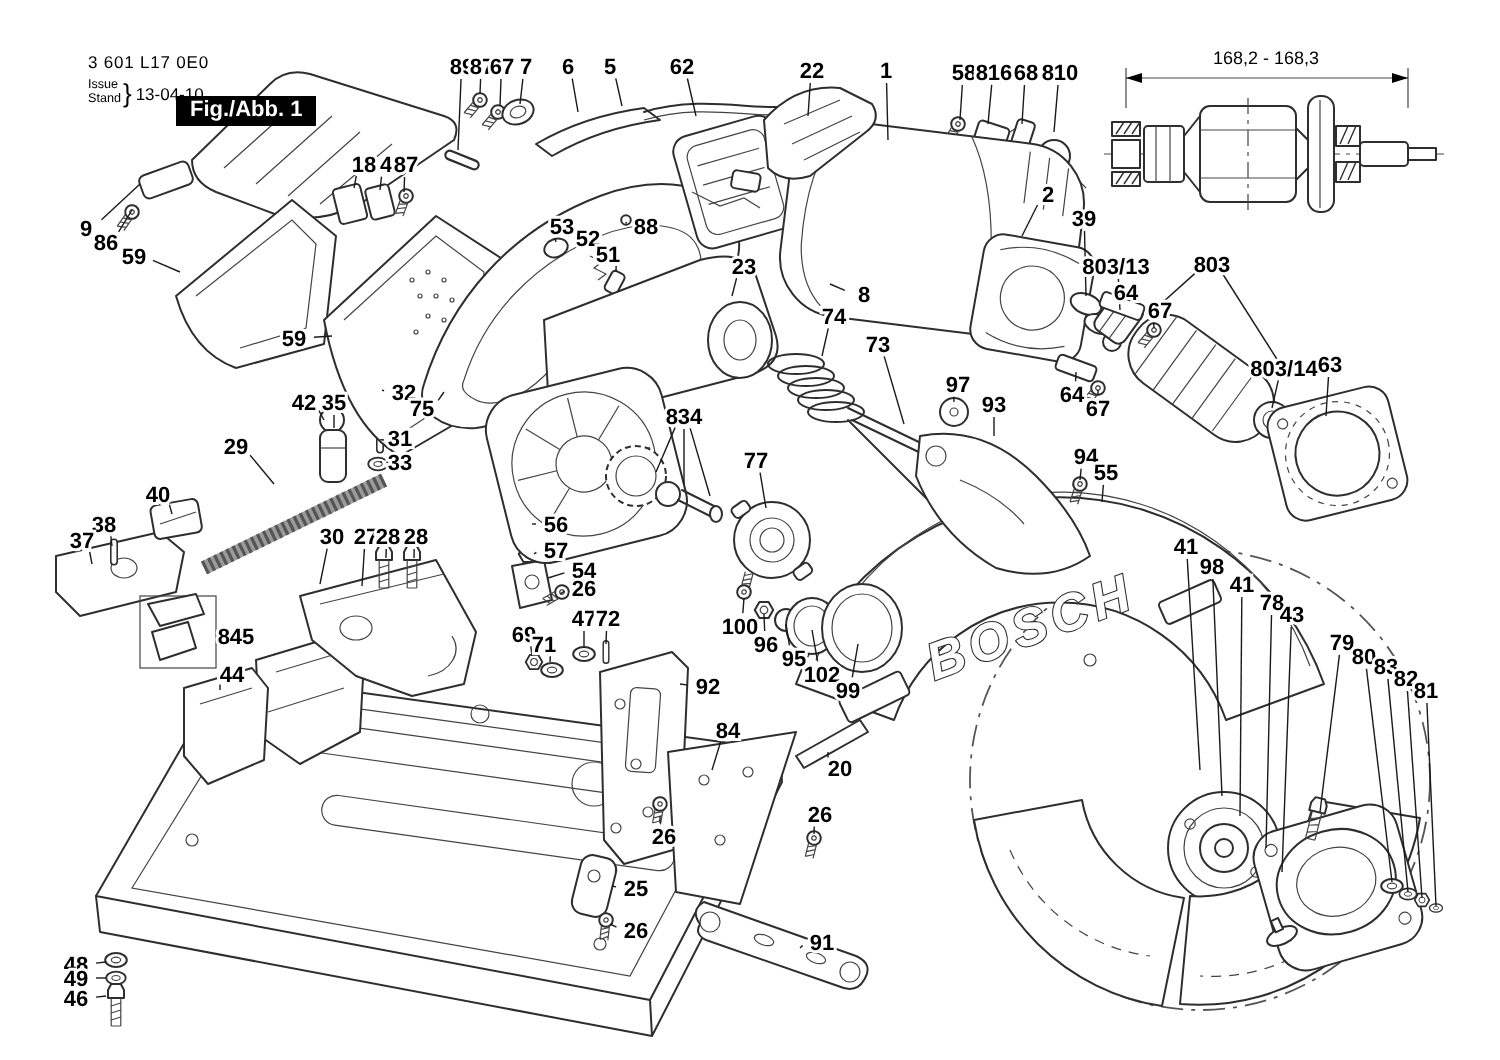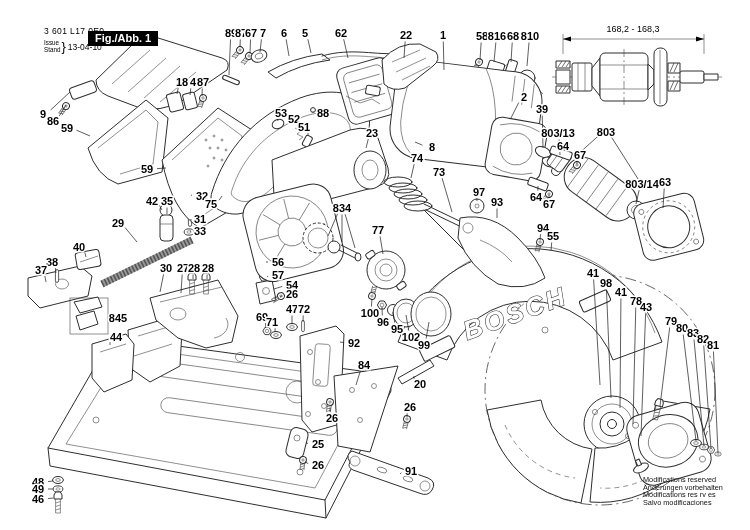--- a/index.html
+++ b/index.html
@@ -18,21 +18,21 @@
   .bosch{font:bold italic 26px "Liberation Sans",sans-serif;letter-spacing:3px;
          fill:#fff;stroke:#2e2e2e;stroke-width:1.1;paint-order:stroke;text-anchor:middle;}
   .dimtxt{font:9px "Liberation Sans",sans-serif;text-anchor:middle;fill:#000;}
   
   #hdr{position:absolute;left:44px;top:26px;color:#000;}
   #partno{font-size:8.5px;letter-spacing:.4px;}
   #issuestand{display:flex;align-items:center;margin-top:3px;}
   #issuestand .two{font-size:6.3px;line-height:6.5px;}
   #issuestand .brace{font-size:13px;margin:0 2px 0 1px;}
   #issuestand .date{font-size:8.5px;}
-  #figbox{position:absolute;left:88px;top:31px;background:#000;color:#fff;
+  #figbox{position:absolute;left:88px;top:48px;background:#000;color:#fff;
           font-size:11px;font-weight:bold;padding:1px 7px 2px 7px;}
   #footer{position:absolute;left:643px;top:476px;font-size:7.3px;line-height:7.6px;color:#111;}
 </style>
 </head>
 <body>
 
 <div id="page">
 
   <svg id="art" width="750" height="530" viewBox="0 0 750 530">
     <defs>
@@ -572,19 +572,13 @@
       <div class="two">
         <div>Issue</div>
         <div>Stand</div>
       </div>
       <div class="brace">}</div>
       <div class="date">13-04-10</div>
     </div>
   </div>
   <div id="figbox">Fig./Abb. 1</div>
 
-  <div id="footer">
-    <div>Modifications reserved</div>
-    <div>Änderungen vorbehalten</div>
-    <div>Modifications res rv es</div>
-    <div>Salvo modificaciones</div>
-  </div>
 </div>
 
 </body></html>

